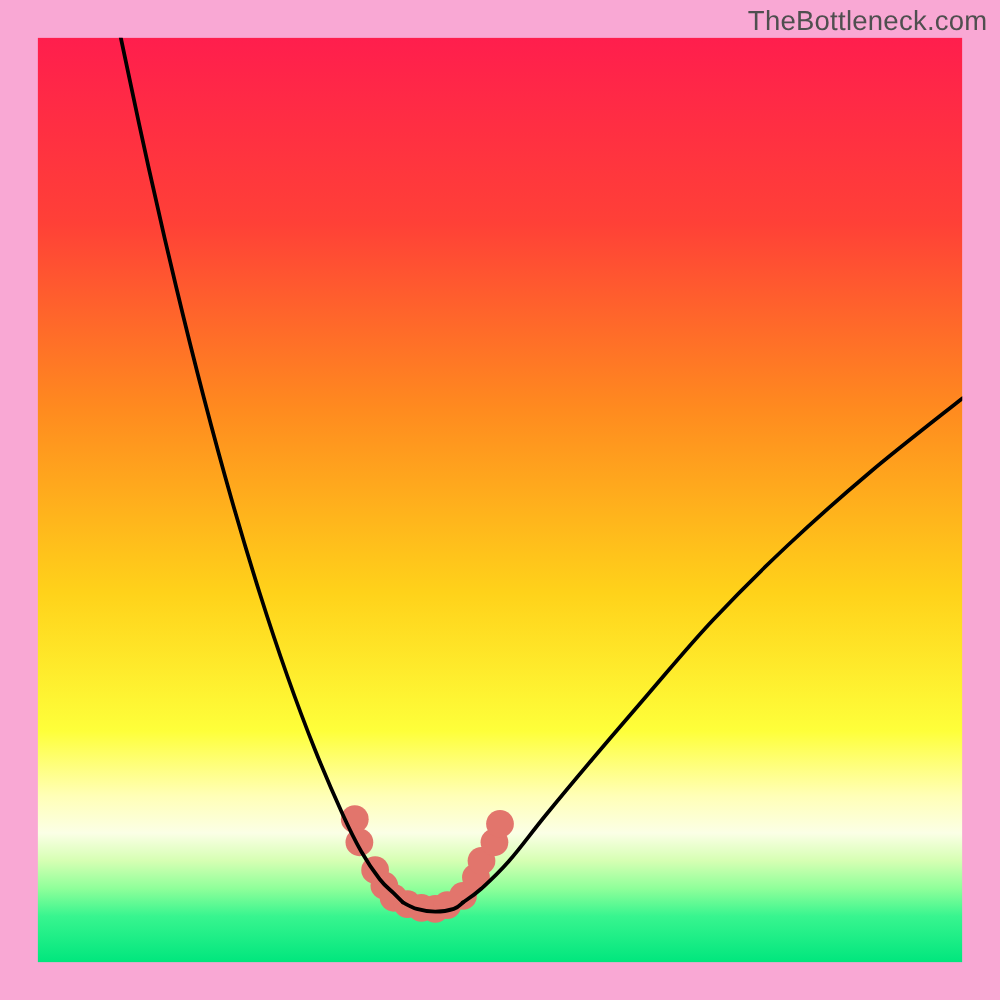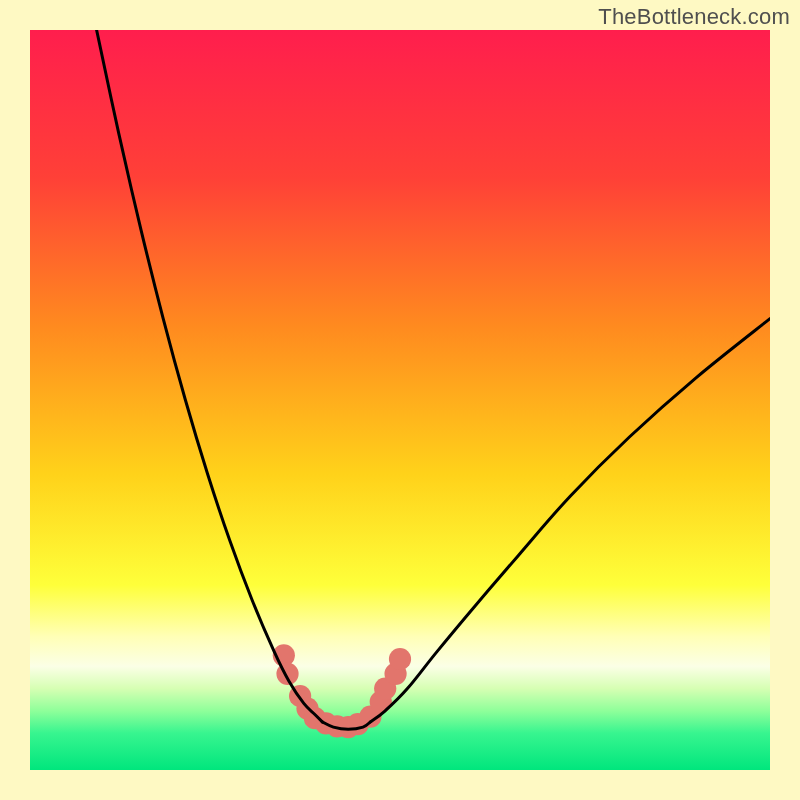--- a/index.html
+++ b/index.html
@@ -8,21 +8,21 @@
     width: 800px;
     height: 800px;
     background: #000;
     overflow: hidden;
     font-family: Arial, Helvetica, sans-serif;
   }
   .frame {
     position: absolute;
     left: 0; top: 0;
     width: 800px; height: 800px;
-    background: #fef9c3;
+    background: #f9a8d4;
   }
   .plot {
     position: absolute;
     left: 30px;
     top: 30px;
     width: 740px;
     height: 740px;
     overflow: hidden;
   }
   .gradient {

